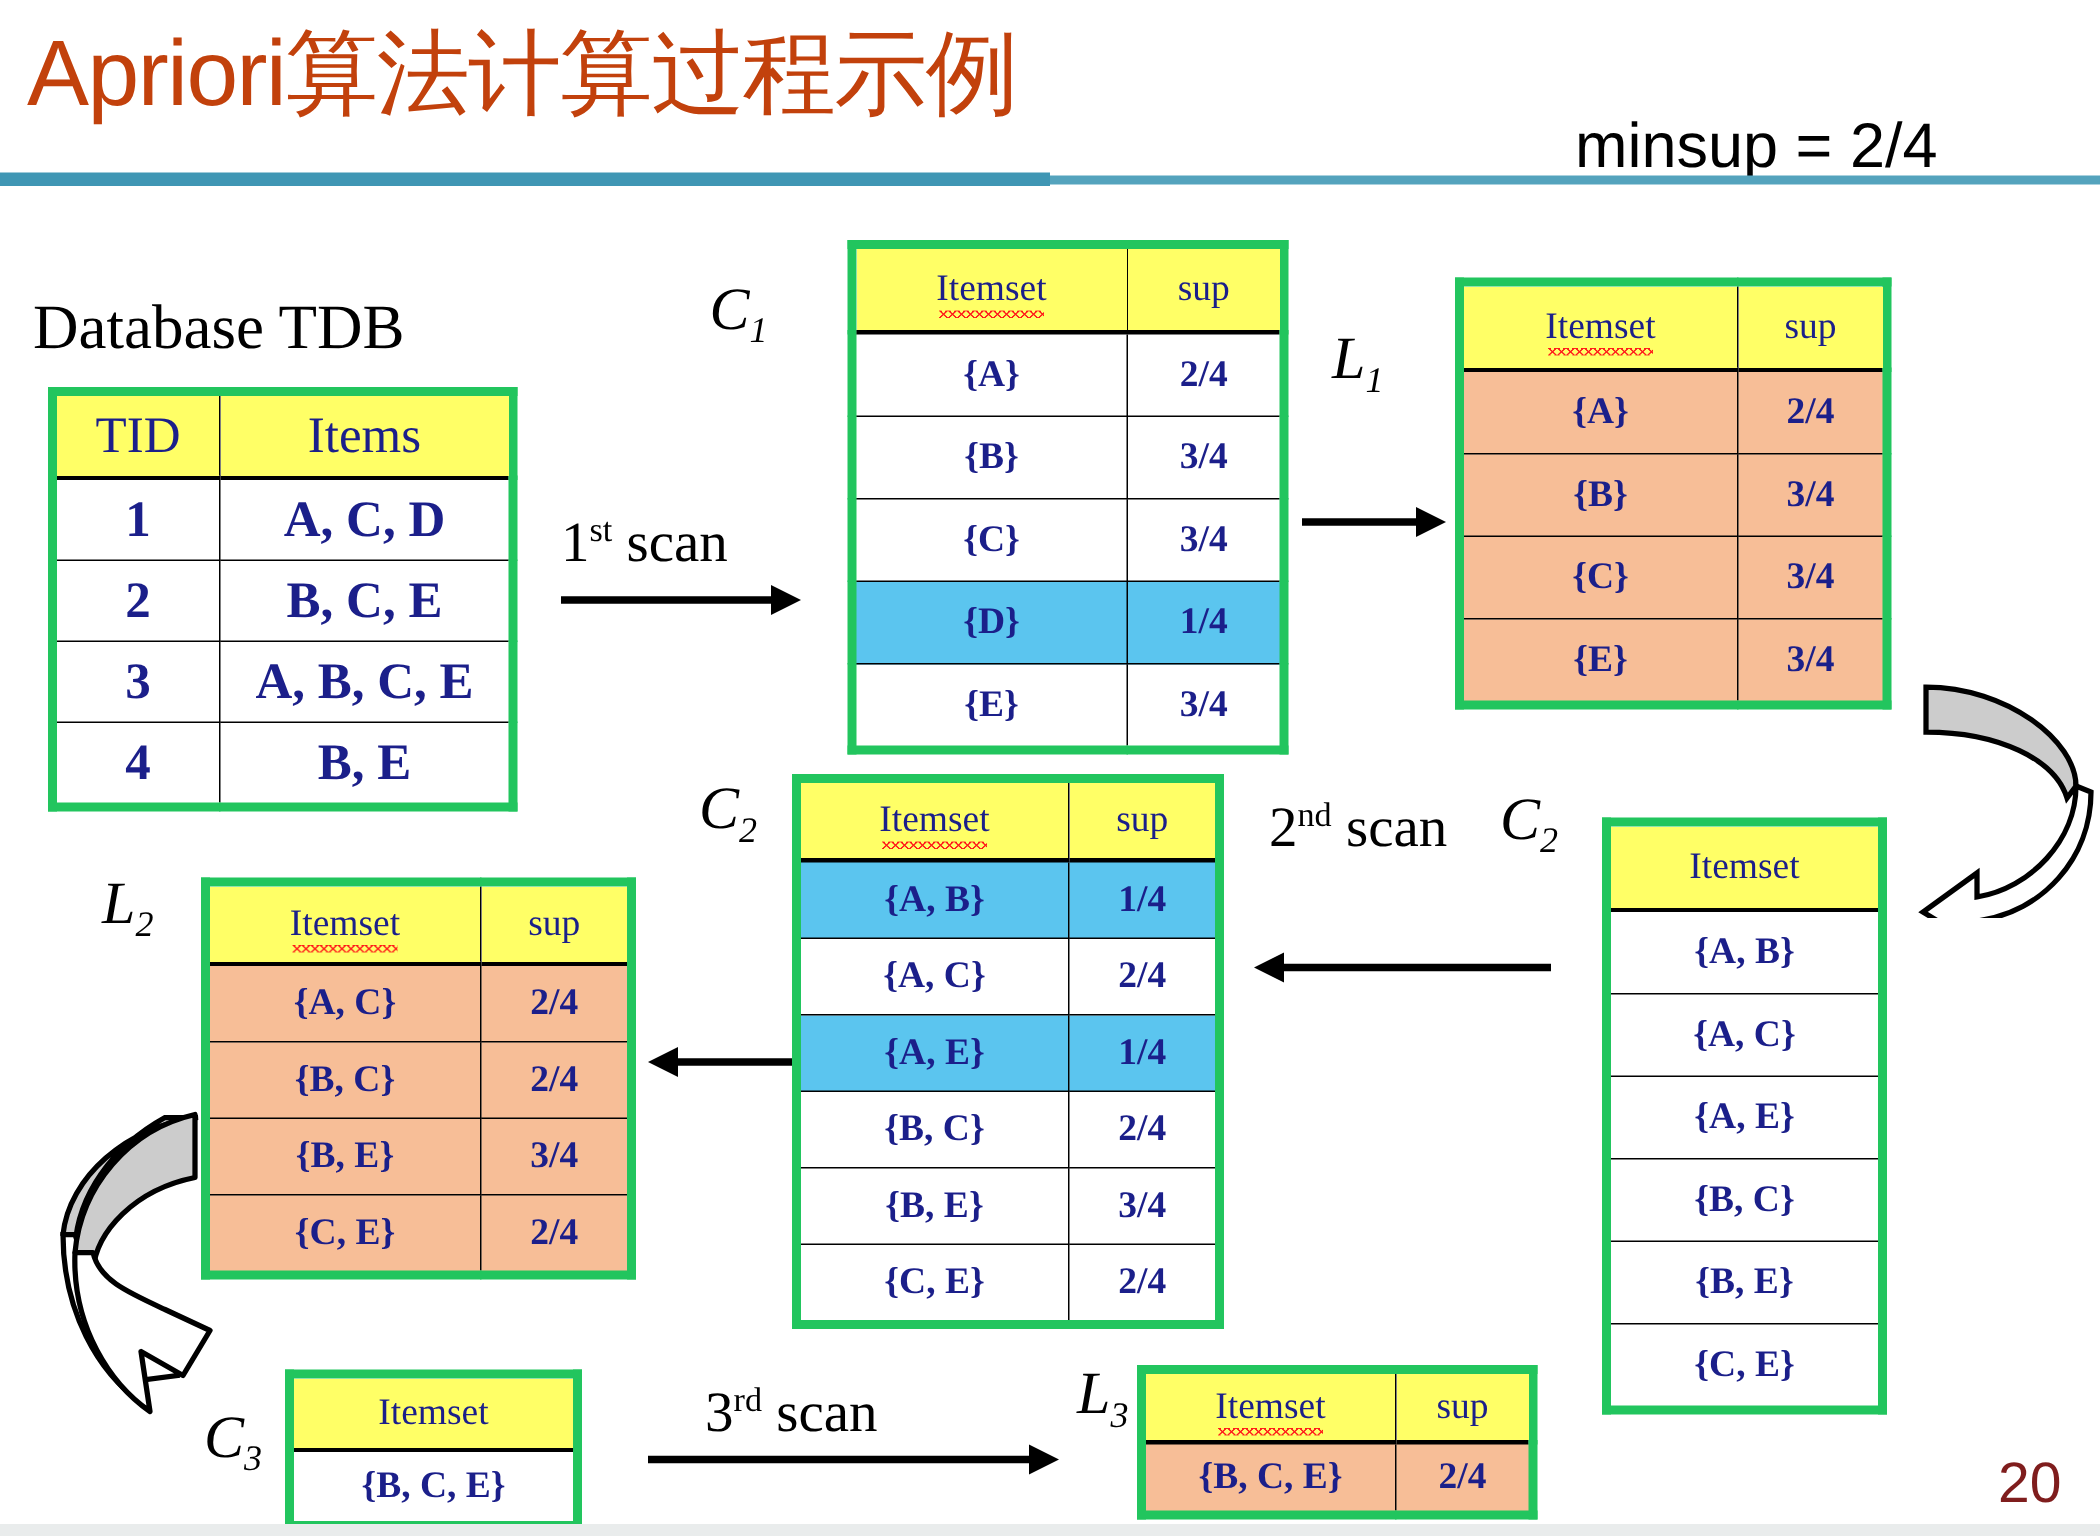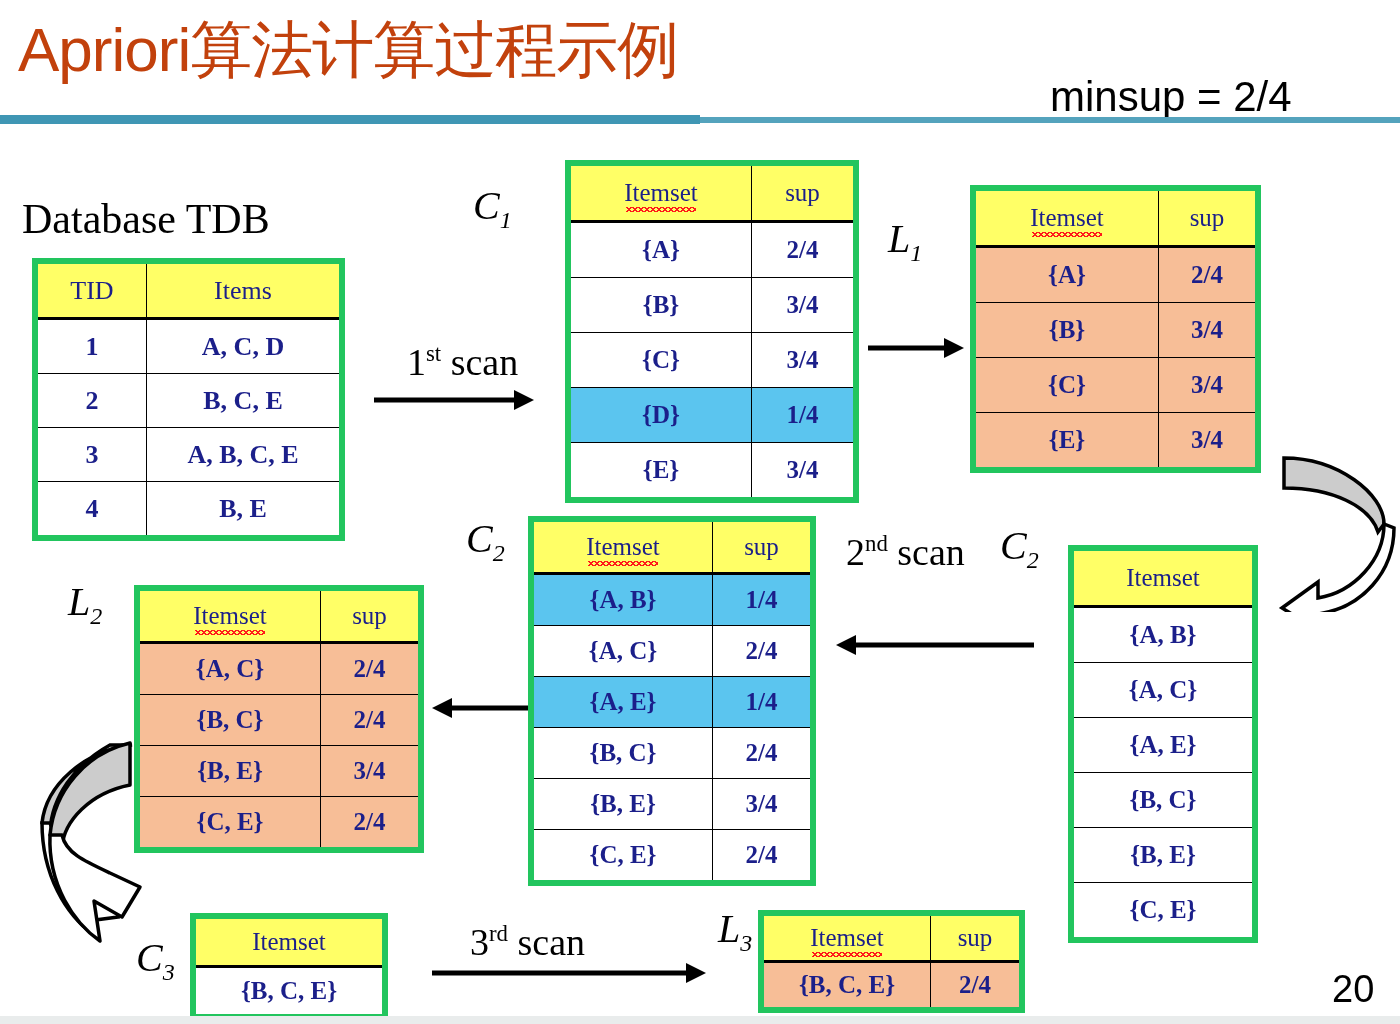--- a/index.html
+++ b/index.html
@@ -60,21 +60,21 @@
     width: 1400px;
     height: 8px;
     background: #e9ecec;
   }
   #page-number {
     position: absolute;
     left: 1332px;
     top: 968px;
     font-family: "Liberation Sans", sans-serif;
     font-size: 38px;
-    color: #000000;
+    color: #7f1d1d;
   }
 
   
   .tbl {
     position: absolute;
     border-collapse: collapse;
     border: 6px solid #22c55e;
     background: #ffffff;
   }
   .tbl td, .tbl th {
@@ -116,21 +116,21 @@
   
   #db-title {
     position: absolute;
     left: 22px;
     top: 195px;
     font-size: 42px;
     color: #000000;
     white-space: nowrap;
   }
   #tdb-table { left: 32px; top: 258px; }
-  #tdb-table th, #tdb-table td { height: 53px; font-size: 26px; }
+  #tdb-table th, #tdb-table td { height: 53px; font-size: 34px; }
   #tdb-table .c-tid { width: 108px; }
   #tdb-table .c-items { width: 192px; }
 
   #c1-table { left: 565px; top: 160px; }
   #c1-table th, #c1-table td { height: 54px; font-size: 25px; }
   #c1-table .c-is { width: 180px; }
   #c1-table .c-sup { width: 101px; }
 
   #l1-table { left: 970px; top: 185px; }
   #l1-table th, #l1-table td { height: 54px; font-size: 25px; }
@@ -183,21 +183,21 @@
 
   
   .scanlabel {
     position: absolute;
     font-family: "Liberation Serif", serif;
     font-size: 38px;
     color: #000000;
     white-space: nowrap;
   }
   .scanlabel sup { font-size: 0.6em; }
-  #scan-1 { left: 374px; top: 340px; margin-left: 33px; }
+  #scan-1 { left: 374px; top: 340px; }
   #scan-2 { left: 846px; top: 530px; }
   #scan-3 { left: 470px; top: 920px; }
 
   
   .arrow { position: absolute; }
 
   
   .curvedarrow { position: absolute; }
 </style>
 </head>

